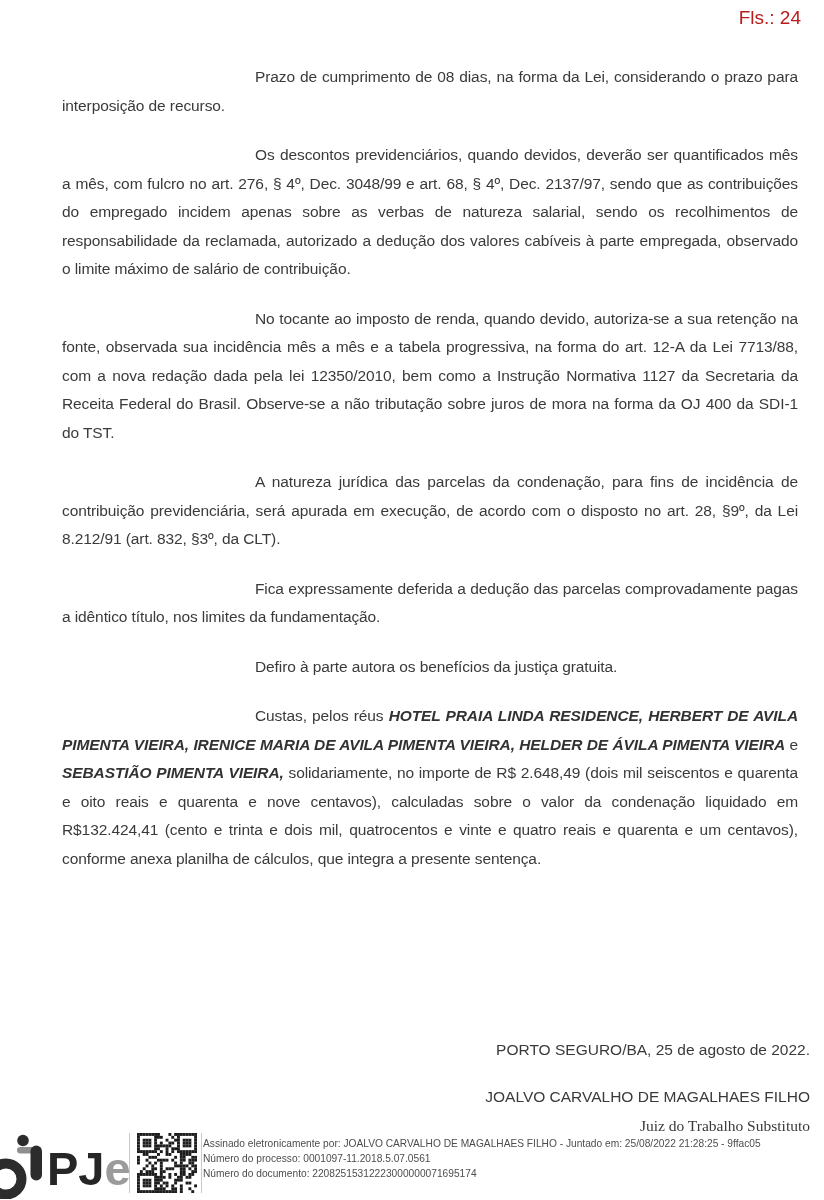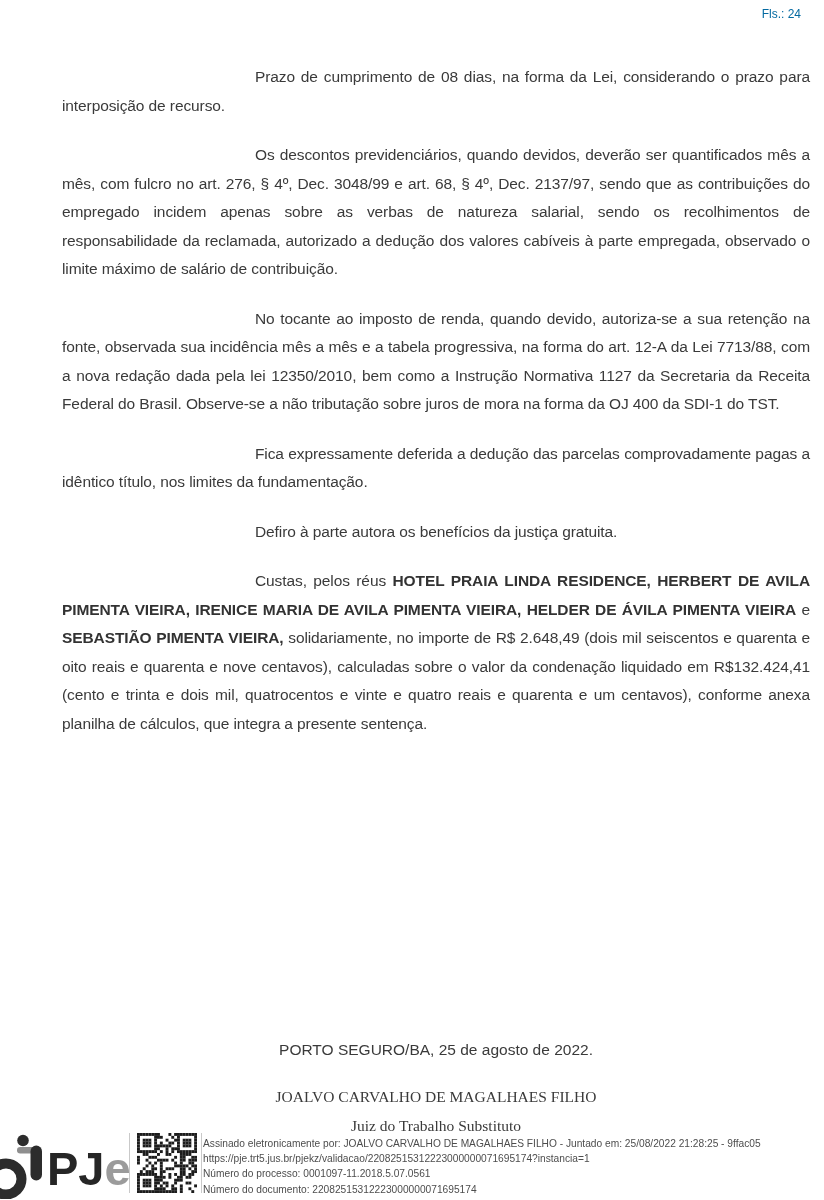--- a/index.html
+++ b/index.html
@@ -6,38 +6,38 @@
   .page{
     position:relative;
     width:824px;height:1200px;
     background:#ffffff;
     overflow:hidden;
     font-family:"Liberation Sans","DejaVu Sans",sans-serif;
     color:#3a3a3a;
   }
   .fls{
     position:absolute;top:7px;right:23px;
-    font-size:12px;color:#0369a1;
+    font-size:19px;color:#b91c1c;
   }
   .content{
     position:absolute;left:62px;top:63px;width:748px;
     font-size:15.5px;line-height:28.5px;
     text-align:justify;
     letter-spacing:-0.1px;
   }
   .content p{
-    margin:0 0 21px 0;
+    margin:0 12px 21px 0;
     text-indent:193px;
   }
-  .b{font-weight:700;color:#323232;}
+  .b{font-weight:700;color:#323232;font-style:italic;}
   .signature{
     position:absolute;left:62px;top:1036px;width:748px;
-    font-size:15.5px;line-height:28px;text-align:center;color:#3a3a3a;
-  }
-  .sig-name{margin-top:19px;font-family:Liberation Serif, serif;}
+    font-size:15.5px;line-height:28px;text-align:right;color:#3a3a3a;
+  }
+  .sig-name{margin-top:19px;}
   .sig-title{margin-top:1px;font-family:Liberation Serif, serif;}
   .footer{
     position:absolute;left:0;top:1132px;width:756px;height:68px;
     background:#ffffff;z-index:5;
   }
   .pje-logo{position:absolute;left:-16px;top:0;width:160px;height:67px;}
   .vdiv{position:absolute;top:1px;width:1px;height:60px;background:#c9c9c9;}
   .vdiv-1{left:129px;}
   .vdiv-2{left:201px;}
   .qr{position:absolute;left:137px;top:1px;width:60px;height:60px;}
@@ -51,20 +51,21 @@
 <body>
 
 <div class="page">
 
   <div class="fls">Fls.: 24</div>
 
   <div class="content">
     <p>Prazo de cumprimento de 08 dias, na forma da Lei, considerando o prazo para interposição de recurso.</p>
     <p>Os descontos previdenciários, quando devidos, deverão ser quantificados mês a mês, com fulcro no art. 276, § 4º, Dec. 3048/99 e art. 68, § 4º, Dec. 2137/97, sendo que as contribuições do empregado incidem apenas sobre as verbas de natureza salarial, sendo os recolhimentos de responsabilidade da reclamada, autorizado a dedução dos valores cabíveis à parte empregada, observado o limite máximo de salário de contribuição.</p>
     <p>No tocante ao imposto de renda, quando devido, autoriza-se a sua retenção na fonte, observada sua incidência mês a mês e a tabela progressiva, na forma do art. 12-A da Lei 7713/88, com a nova redação dada pela lei 12350/2010, bem como a Instrução Normativa 1127 da Secretaria da Receita Federal do Brasil. Observe-se a não tributação sobre juros de mora na forma da OJ 400 da SDI-1 do TST.</p>
+    <p>A natureza jurídica das parcelas da condenação, para fins de incidência de contribuição previdenciária, será apurada em execução, de acordo com o disposto no art. 28, §9º, da Lei 8.212/91 (art. 832, §3º, da CLT).</p>
     <p>Fica expressamente deferida a dedução das parcelas comprovadamente pagas a idêntico título, nos limites da fundamentação.</p>
     <p>Defiro à parte autora os benefícios da justiça gratuita.</p>
     <p><span>Custas, pelos réus </span><span class="b">HOTEL PRAIA LINDA RESIDENCE, HERBERT DE AVILA PIMENTA VIEIRA, IRENICE MARIA DE AVILA PIMENTA VIEIRA, HELDER DE ÁVILA PIMENTA VIEIRA</span><span> e </span><span class="b">SEBASTIÃO PIMENTA VIEIRA,</span><span> solidariamente,  no importe de R$ 2.648,49 (dois mil seiscentos e quarenta e oito reais e quarenta e nove centavos), calculadas sobre o valor da condenação liquidado em R$132.424,41 (cento e trinta e dois mil, quatrocentos e vinte e quatro reais e quarenta e um centavos), conforme anexa planilha de cálculos, que integra a presente sentença.</span></p>
   </div>
 
   <div class="signature">
     <div class="sig-date">PORTO SEGURO/BA, 25 de agosto de 2022.</div>
     <div class="sig-name">JOALVO CARVALHO DE MAGALHAES FILHO</div>
     <div class="sig-title">Juiz do Trabalho Substituto</div>
   </div>
@@ -321,20 +322,19 @@
           <rect x="34.29" y="57.14" width="2.91" height="2.91"></rect>
           <rect x="37.14" y="57.14" width="2.91" height="2.91"></rect>
           <rect x="42.86" y="57.14" width="2.91" height="2.91"></rect>
           <rect x="54.29" y="57.14" width="2.91" height="2.91"></rect>
         </svg></div>
 
     <div class="vdiv vdiv-2"></div>
 
     <div class="sig-info">
       <div>Assinado eletronicamente por: JOALVO CARVALHO DE MAGALHAES FILHO - Juntado em: 25/08/2022 21:28:25 - 9ffac05</div>
-      <div>https://pje.trt5.jus.br/pjekz/validacao/22082515312223000000071695174?instancia=1</div>
       <div>Número do processo: 0001097-11.2018.5.07.0561</div>
       <div>Número do documento: 22082515312223000000071695174</div>
     </div>
 
   </div>
 
 </div>
 
 </body></html>

